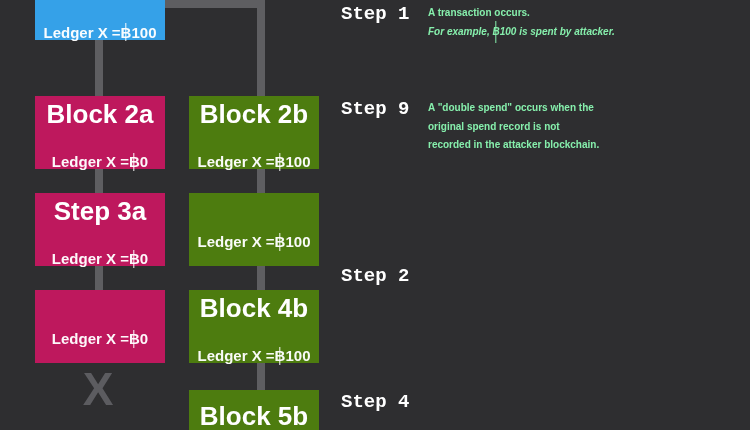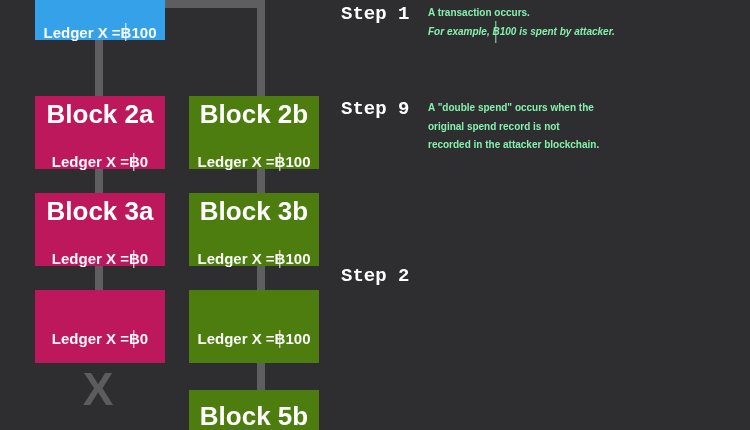--- a/index.html
+++ b/index.html
@@ -43,36 +43,36 @@
   <div class="block origin">
     <div class="block-title">Block 1</div>
     <div class="block-ledger">Ledger X =<span class="btc">B</span>100</div>
   </div>
 
   <div class="block honest" style="top:96px">
     <div class="block-title">Block 2a</div>
     <div class="block-ledger">Ledger X =<span class="btc">B</span>0</div>
   </div>
   <div class="block honest" style="top:193px">
-    <div class="block-title">Block 3a</div>
+    <div class="block-title">Step 3a</div>
     <div class="block-ledger">Ledger X =<span class="btc">B</span>0</div>
   </div>
   <div class="block honest" style="top:290px">
     <div class="block-ledger">Ledger X =<span class="btc">B</span>0</div>
   </div>
 
   <div class="block attacker" style="top:96px">
     <div class="block-title">Block 2b</div>
     <div class="block-ledger">Ledger X =<span class="btc">B</span>100</div>
   </div>
   <div class="block attacker" style="top:193px">
-    <div class="block-title">Block 3b</div>
     <div class="block-ledger">Ledger X =<span class="btc">B</span>100</div>
   </div>
   <div class="block attacker" style="top:290px">
+    <div class="block-title">Block 4b</div>
     <div class="block-ledger">Ledger X =<span class="btc">B</span>100</div>
   </div>
   <div class="block attacker" style="top:390px; height:74px;">
     <div class="block-title">Block 5b</div>
     <div class="block-ledger"></div>
   </div>
 
   <div class="x-marker">X</div>
 
   <div class="step" style="top:4px">
@@ -90,15 +90,16 @@
 original spend record is not
 recorded in the attacker blockchain.</div>
     </div>
   </div>
 
   <div class="step" style="top:266px">
     <div class="step-label">Step 2</div>
   </div>
 
   <div class="step" style="top:392px">
+    <div class="step-label">Step 4</div>
   </div>
 
 </div>
 
 </body></html>

